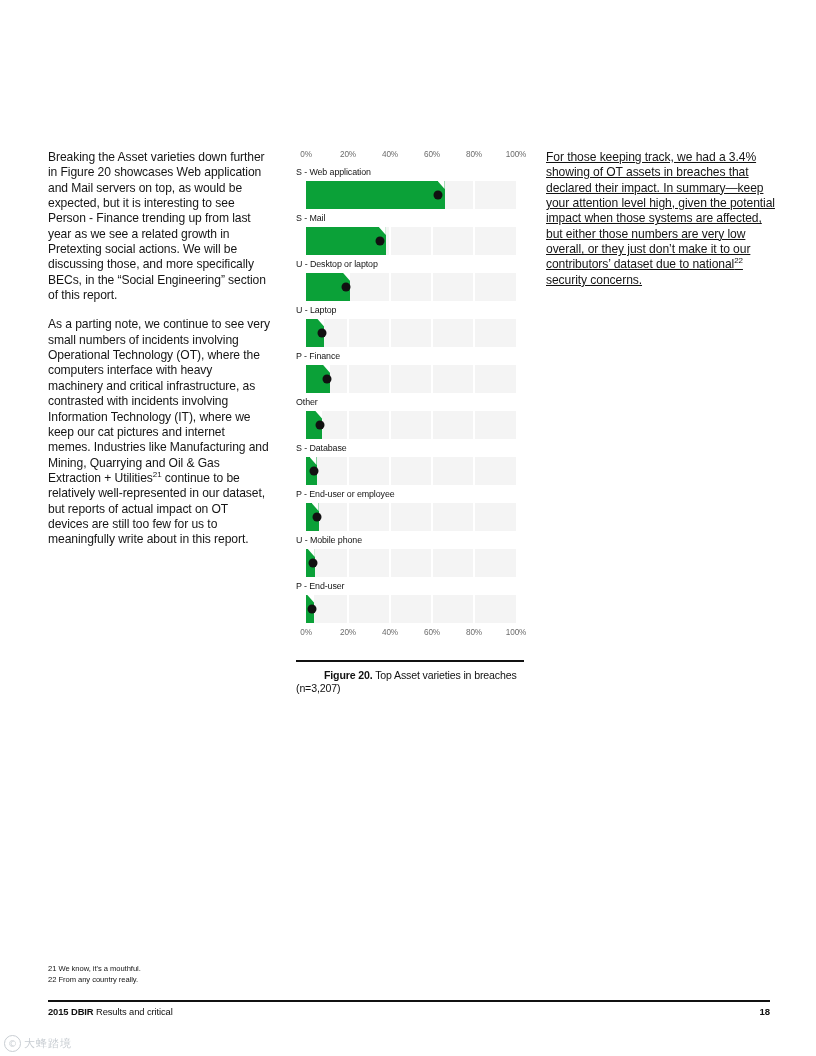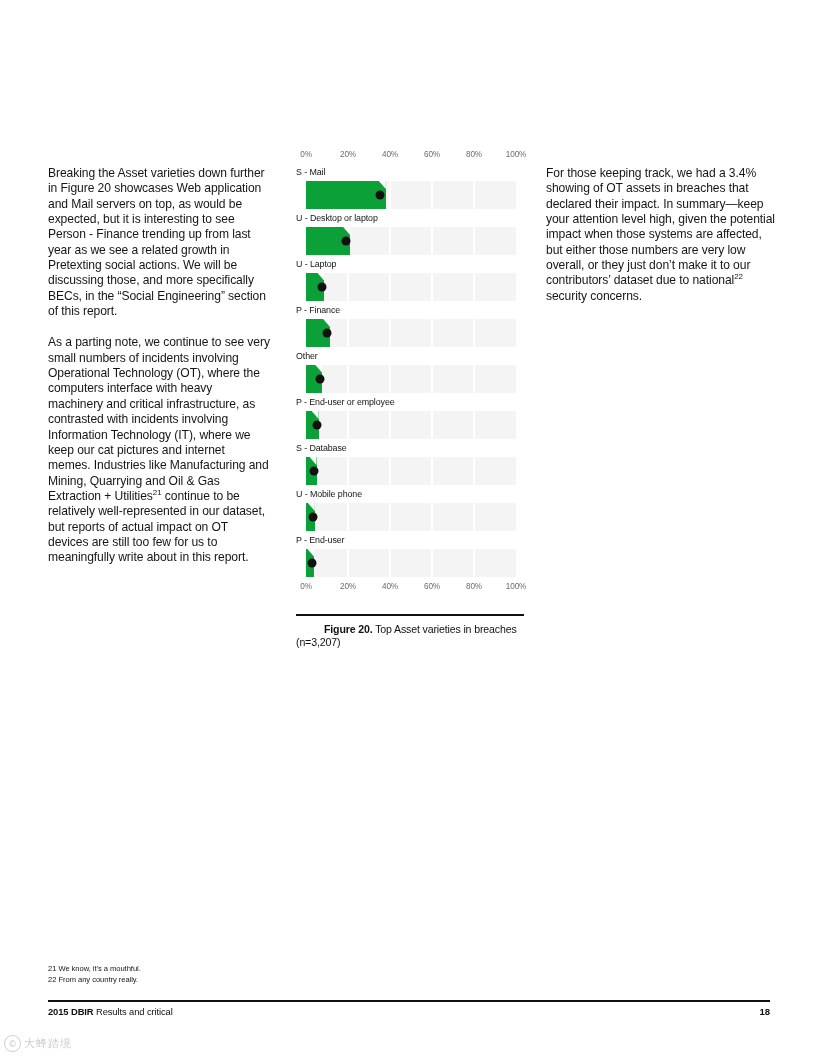--- a/index.html
+++ b/index.html
@@ -28,24 +28,24 @@
     top: 150px;
     width: 722px;
   }
   .cols {
     display: flex;
     align-items: flex-start;
     gap: 0;
   }
   .col-left  { width: 222px; flex: 0 0 222px; }
   .col-mid   { width: 250px; flex: 0 0 250px; margin-left: 26px;}
-  .col-right { width: 232px; flex: 0 0 232px; margin-left: 0px;}
+  .col-right { width: 232px; flex: 0 0 232px; margin-left: 0px; text-decoration: underline;}
 
   p.body {
-    margin: 16px 0 14px 0;
+    margin: 0 0 14px 0;
     font-size: 12.1px;
     line-height: 15.35px;
     letter-spacing: -0.08px;
     color: #151515;
   }
   p.body:last-child { margin-bottom: 0; }
   sup { font-size: 8px; vertical-align: super; line-height: 0; }
 
   
   .chart-wrap { width: 228px; position: relative; }
@@ -222,20 +222,32 @@
               <div class="tick" style="left: 10px;">0%</div>
               <div class="tick" style="left: 52px;">20%</div>
               <div class="tick" style="left: 94px;">40%</div>
               <div class="tick" style="left: 136px;">60%</div>
               <div class="tick" style="left: 178px;">80%</div>
               <div class="tick" style="left: 220px;">100%</div>
             </div>
 
           <div id="bars">
               <div class="bar-block">
+                <div class="bar-label">S - Web application</div>
+                <div class="track" style="background: rgb(244, 244, 244);">
+                  <div class="gridline" style="left: 41px;"></div>
+                  <div class="gridline" style="left: 83px;"></div>
+                  <div class="gridline" style="left: 125px;"></div>
+                  <div class="gridline" style="left: 167px;"></div>
+                  <div class="fill" style="width: 138.6px; background: rgb(11, 161, 56);"></div>
+                  <div class="notch" style="left: 131.6px;"></div>
+                  <div class="dot" style="left: 132.3px; background: rgb(17, 17, 17);"></div>
+                </div>
+              </div>
+              <div class="bar-block">
                 <div class="bar-label">S - Mail</div>
                 <div class="track" style="background: rgb(244, 244, 244);">
                   <div class="gridline" style="left: 41px;"></div>
                   <div class="gridline" style="left: 83px;"></div>
                   <div class="gridline" style="left: 125px;"></div>
                   <div class="gridline" style="left: 167px;"></div>
                   <div class="fill" style="width: 79.8px; background: rgb(11, 161, 56);"></div>
                   <div class="notch" style="left: 72.8px;"></div>
                   <div class="dot" style="left: 73.5px; background: rgb(17, 17, 17);"></div>
                 </div>
@@ -282,41 +294,41 @@
                   <div class="gridline" style="left: 41px;"></div>
                   <div class="gridline" style="left: 83px;"></div>
                   <div class="gridline" style="left: 125px;"></div>
                   <div class="gridline" style="left: 167px;"></div>
                   <div class="fill" style="width: 16.38px; background: rgb(11, 161, 56);"></div>
                   <div class="notch" style="left: 9.38px;"></div>
                   <div class="dot" style="left: 13.65px; background: rgb(17, 17, 17);"></div>
                 </div>
               </div>
               <div class="bar-block">
+                <div class="bar-label">S - Database</div>
+                <div class="track" style="background: rgb(244, 244, 244);">
+                  <div class="gridline" style="left: 41px;"></div>
+                  <div class="gridline" style="left: 83px;"></div>
+                  <div class="gridline" style="left: 125px;"></div>
+                  <div class="gridline" style="left: 167px;"></div>
+                  <div class="fill" style="width: 10.5px; background: rgb(11, 161, 56);"></div>
+                  <div class="notch" style="left: 3.5px;"></div>
+                  <div class="dot" style="left: 8.4px; background: rgb(17, 17, 17);"></div>
+                </div>
+              </div>
+              <div class="bar-block">
                 <div class="bar-label">P - End-user or employee</div>
                 <div class="track" style="background: rgb(244, 244, 244);">
                   <div class="gridline" style="left: 41px;"></div>
                   <div class="gridline" style="left: 83px;"></div>
                   <div class="gridline" style="left: 125px;"></div>
                   <div class="gridline" style="left: 167px;"></div>
                   <div class="fill" style="width: 12.6px; background: rgb(11, 161, 56);"></div>
                   <div class="notch" style="left: 5.6px;"></div>
                   <div class="dot" style="left: 10.5px; background: rgb(17, 17, 17);"></div>
-                </div>
-              </div>
-              <div class="bar-block">
-                <div class="bar-label">S - Database</div>
-                <div class="track" style="background: rgb(244, 244, 244);">
-                  <div class="gridline" style="left: 41px;"></div>
-                  <div class="gridline" style="left: 83px;"></div>
-                  <div class="gridline" style="left: 125px;"></div>
-                  <div class="gridline" style="left: 167px;"></div>
-                  <div class="fill" style="width: 10.5px; background: rgb(11, 161, 56);"></div>
-                  <div class="notch" style="left: 3.5px;"></div>
-                  <div class="dot" style="left: 8.4px; background: rgb(17, 17, 17);"></div>
                 </div>
               </div>
               <div class="bar-block">
                 <div class="bar-label">U - Mobile phone</div>
                 <div class="track" style="background: rgb(244, 244, 244);">
                   <div class="gridline" style="left: 41px;"></div>
                   <div class="gridline" style="left: 83px;"></div>
                   <div class="gridline" style="left: 125px;"></div>
                   <div class="gridline" style="left: 167px;"></div>
                   <div class="fill" style="width: 8.82px; background: rgb(11, 161, 56);"></div>

